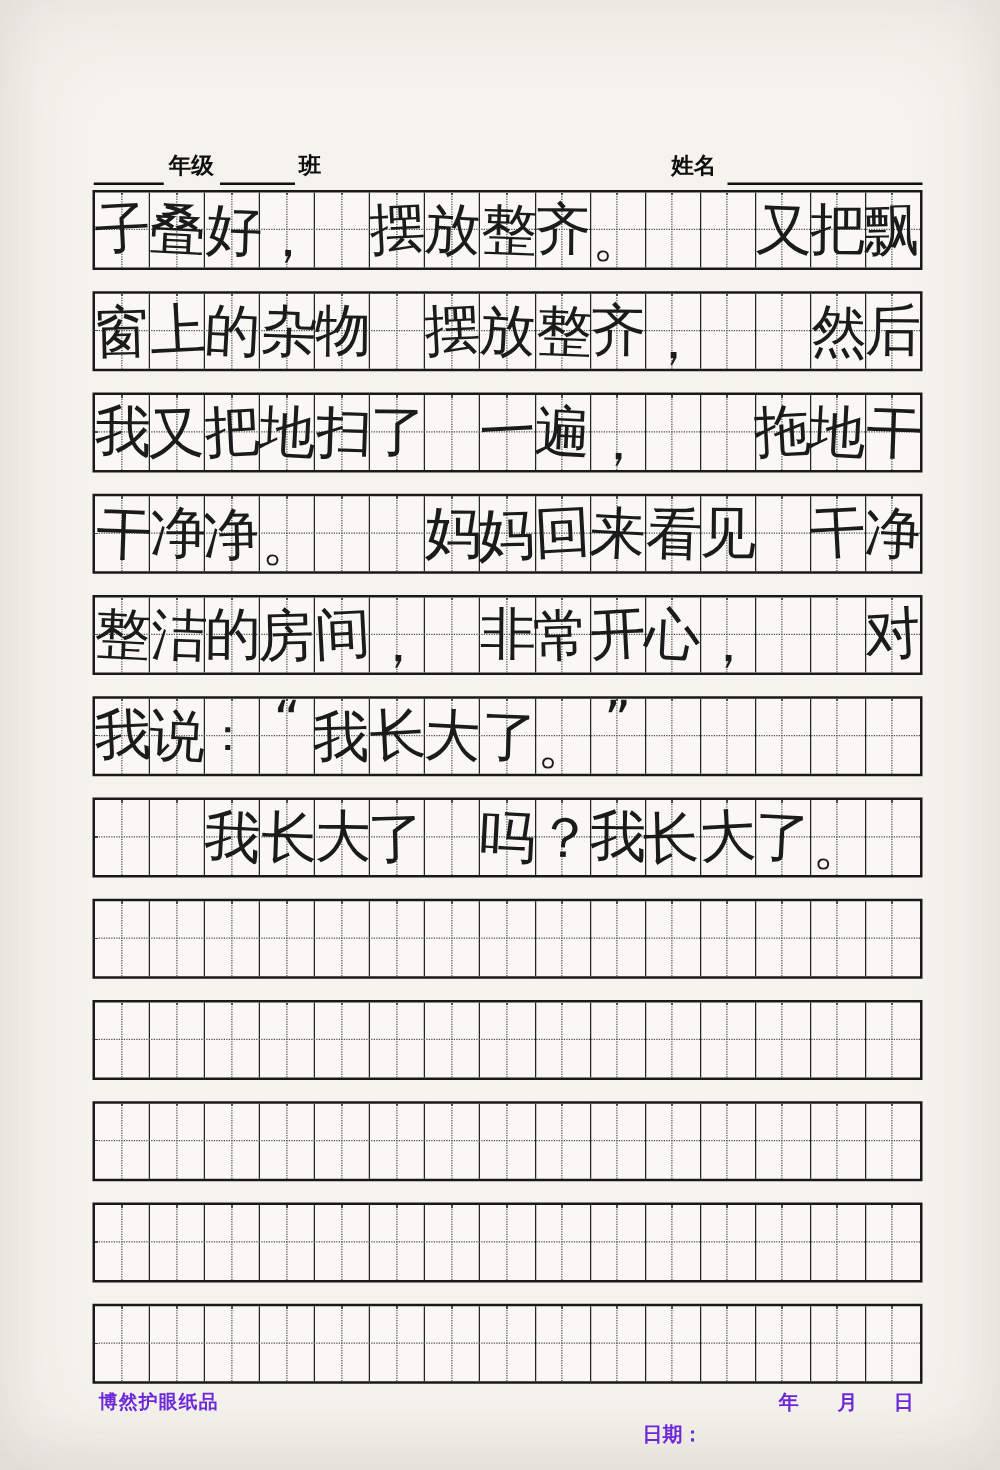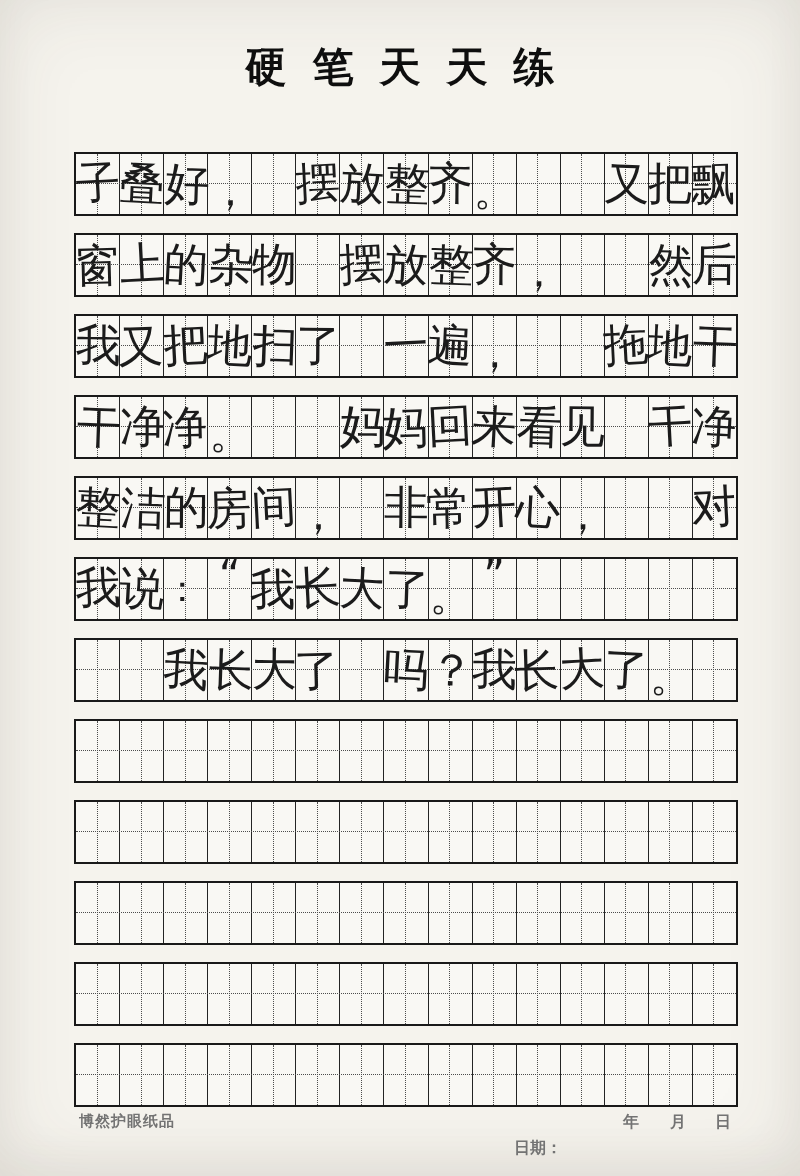--- a/index.html
+++ b/index.html
@@ -54,34 +54,41 @@
   .t0{transform:translate(-50%,-53%) rotate(-3deg);}
   .t1{transform:translate(-47%,-50%) rotate(2deg);}
   .t2{transform:translate(-53%,-49%) rotate(-1.5deg);}
   .t3{transform:translate(-50%,-51%) rotate(3deg);}
   .t4{transform:translate(-49%,-52%) rotate(.5deg);}
   .p-low{left:1px;top:16px;font-size:42px;}   
   .p-high{left:50%;top:-4px;font-size:42px;transform:translateX(-50%);} 
   .p-colon{left:42%;top:50%;font-size:36px;transform:translate(-50%,-50%);}
   
   .foot{position:absolute;top:1112px;font-size:16px;font-weight:bold;
-        color:#737373;font-family:"DejaVu Serif",serif;line-height:1.3;white-space:nowrap;}
+        color:#6d28d9;font-family:"DejaVu Serif",serif;line-height:1.3;white-space:nowrap;}
   .f-brand{left:79px;font-size:15px;letter-spacing:1px;}
   .f-date{left:514px;margin-top:26px;}
   .f-year{left:623px;}
   .f-month{left:670px;}
   .f-day{left:715px;}
 </style>
 </head>
 <body>
 
 <div class="sheet">
 
-  <h1 class="title">硬笔天天练</h1>
-
+
+  <div class="header-line">
+    <span class="blank b-grade"></span>
+    <span class="lbl l-grade">年级</span>
+    <span class="blank b-class"></span>
+    <span class="lbl l-class">班</span>
+    <span class="lbl l-name">姓名</span>
+    <span class="blank b-name"></span>
+  </div>
 
   <div class="grid" id="grid">
       <div class="row">
         <div class="cell">
           <span class="hw ch t0">子</span>
         </div>
         <div class="cell">
           <span class="hw ch t3">叠</span>
         </div>
         <div class="cell">

